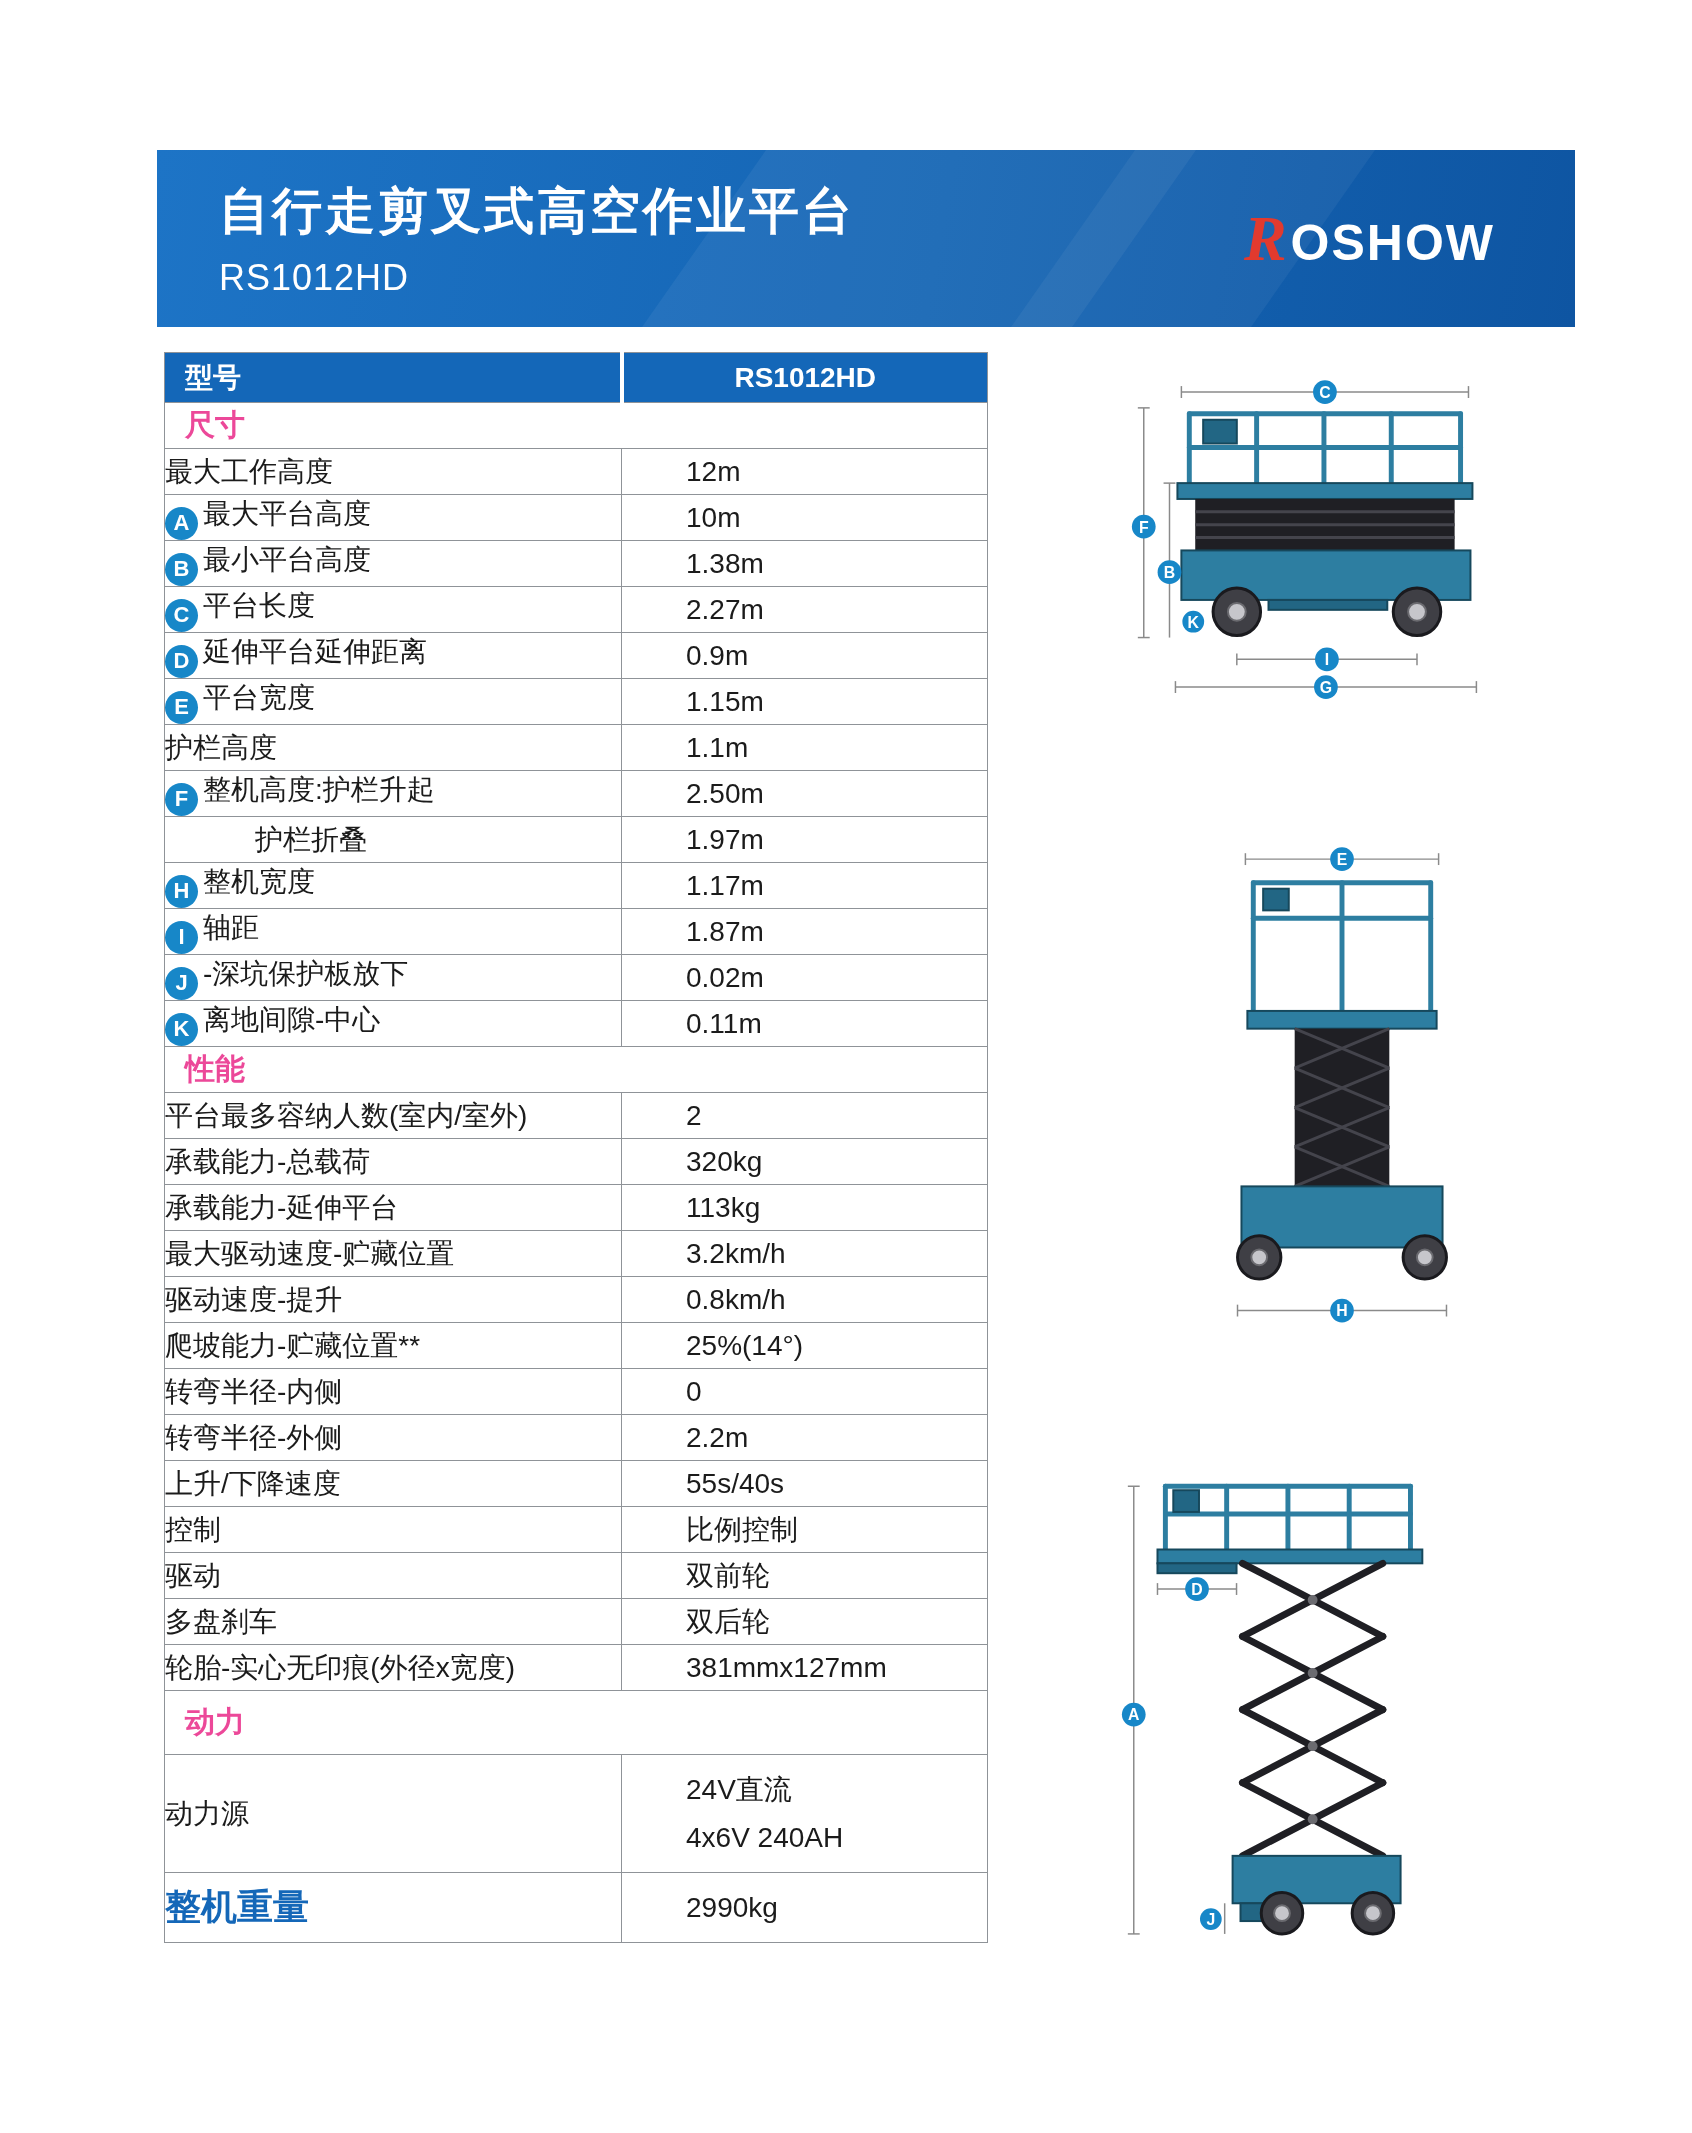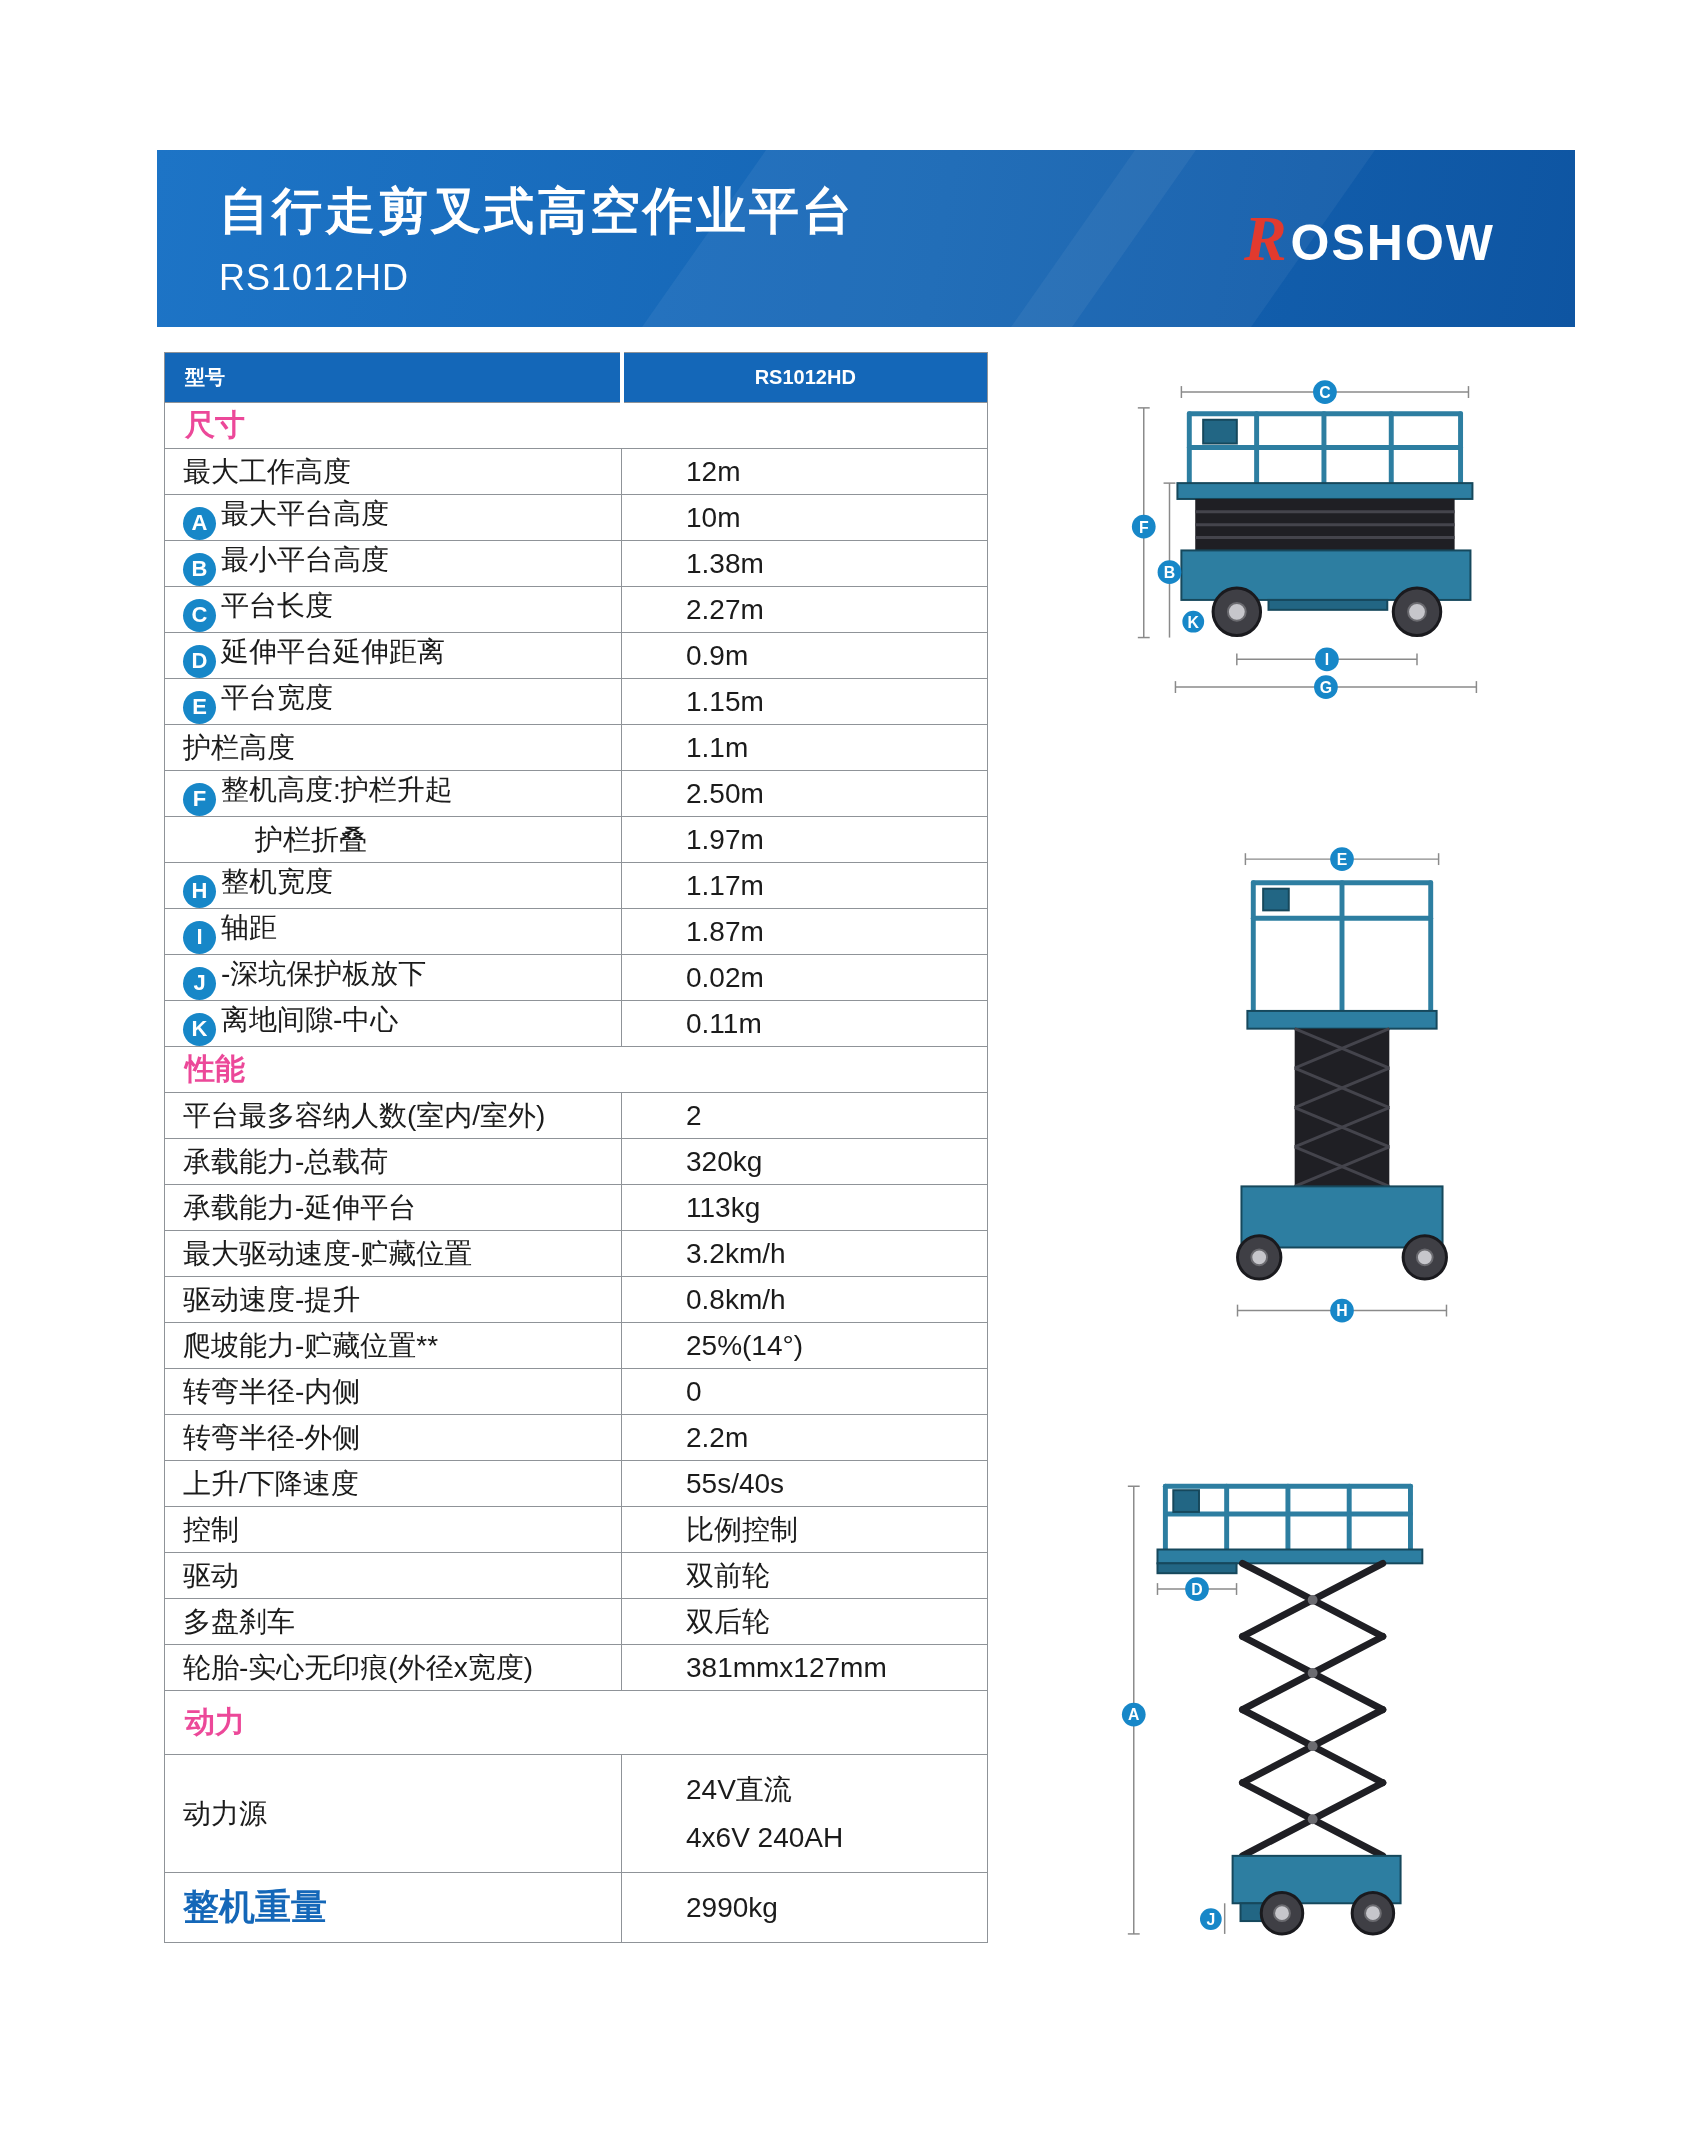--- a/index.html
+++ b/index.html
@@ -28,26 +28,26 @@
     display:flex; align-items:baseline; }
   .logo-r { color:#e23a2e; font-size:64px; font-style:italic; margin-right:2px;
     font-family:"Liberation Serif","DejaVu Serif",serif; font-weight:bold; }
 
   
   .spec-table {
     position:absolute; left:164px; top:352px; width:823px;
     border-collapse:collapse; table-layout:fixed; font-size:28px; color:#1b1b1b;
   }
   .spec-table th, .spec-table td { border:1px solid #8f9398; }
-  .model-row th { background:#1467b8; color:#fff; height:50px; font-size:20px; font-weight:bold; }
+  .model-row th { background:#1467b8; color:#fff; height:50px; font-size:28px; font-weight:bold; }
   .model-row th.h-label { text-align:left; padding-left:20px; }
   .model-row th.h-value { text-align:center; border-left:4px solid #ffffff; }
   .section-row td { color:#ec4899; font-weight:bold; height:46px; padding-left:20px; font-size:30px; }
   .data-row { height:46px; }
-  .label-cell { padding-left:18px; text-align:left; }
+  .label-cell { text-align:left; }
   .label-cell.indent { padding-left:90px; }
   .value-cell { padding-left:64px; text-align:left; }
   .letter-badge {
     display:inline-flex; align-items:center; justify-content:center;
     width:33px; height:33px; border-radius:50%;
     background:#1787c8; color:#fff; font-size:22px; font-weight:bold;
     margin-right:5px; vertical-align:-7px;
   }
   tr.power-section td { height:64px; }
   tr.power-row { height:118px;margin-left:40px; }

